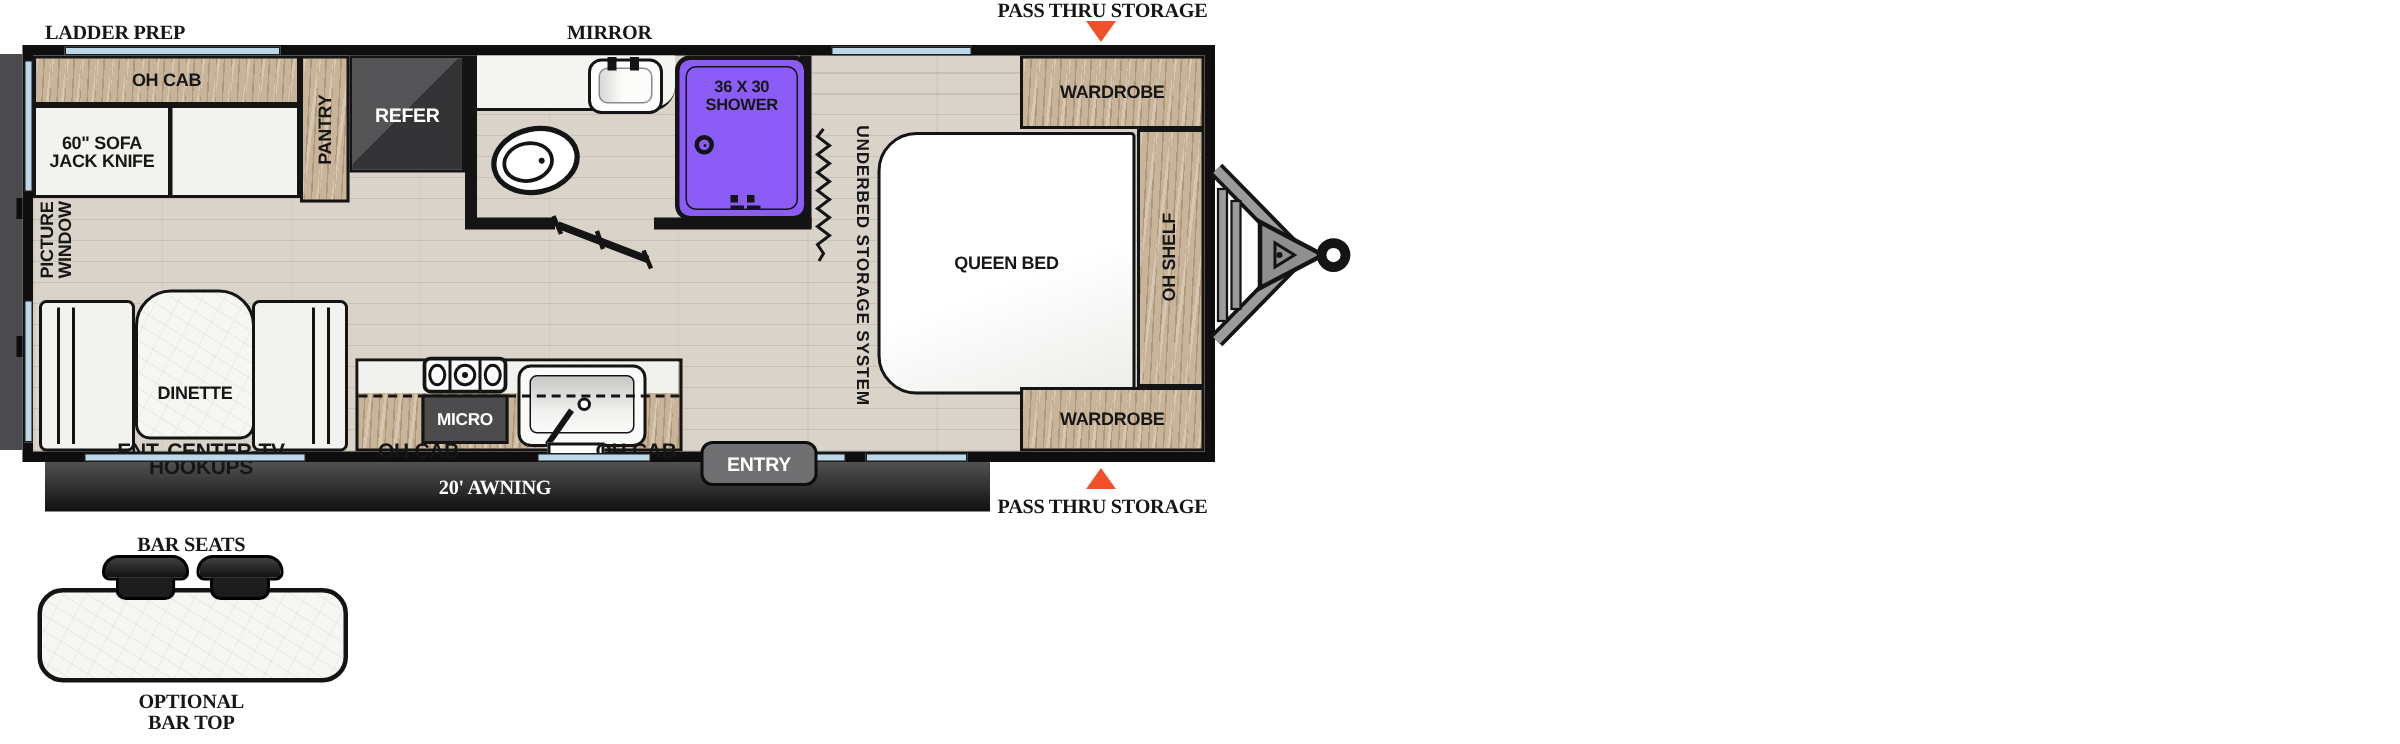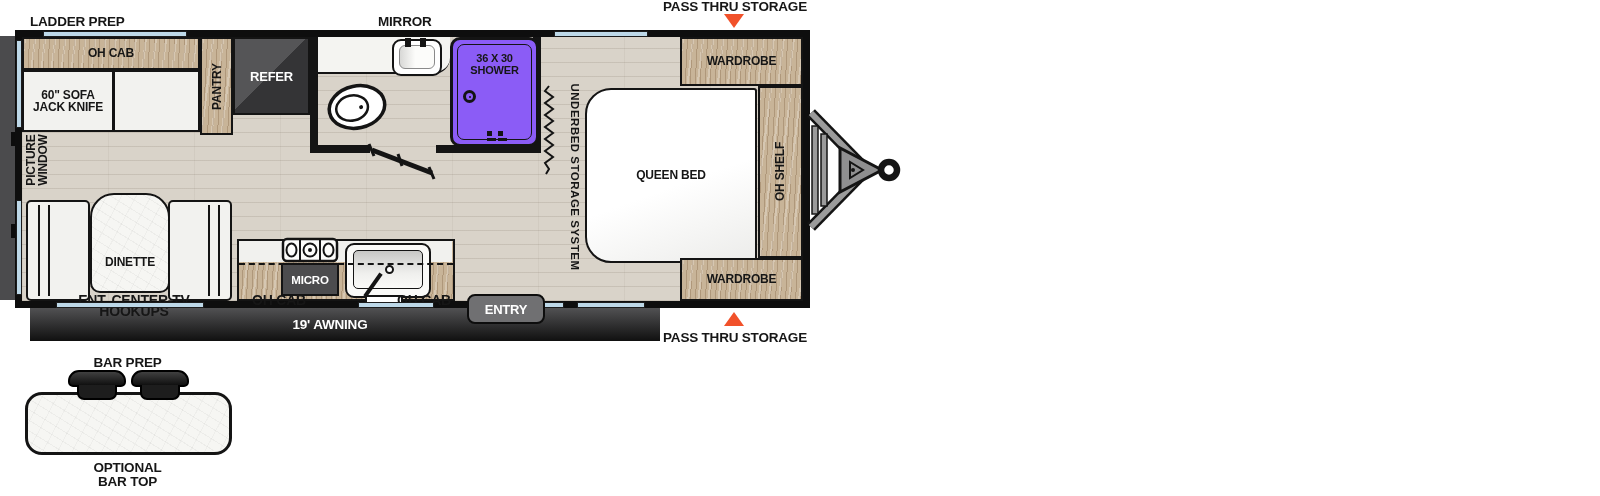--- a/index.html
+++ b/index.html
@@ -3,21 +3,21 @@
 <meta charset="utf-8">
 <style>
   html,body { margin:0; padding:0; background:#ffffff; }
   * { box-sizing:border-box; }
   .canvas {
     position:relative; width:1600px; height:496px; background:#ffffff;
     font-family:"Liberation Sans", sans-serif; font-weight:bold; color:#161616;
     overflow:hidden; letter-spacing:-0.2px;
   }
   .abs { position:absolute; }
-  .lbl { position:absolute; font-size:13.5px; line-height:14px; white-space:nowrap; }
+  .lbl { position:absolute; font-size:13.5px; line-height:14px; white-space:nowrap;font-family:Liberation Serif, serif; }
   .ctr { text-align:center; }
   .flexc { display:flex; align-items:center; justify-content:center; text-align:center; }
 
   
   .floor {
     background-color:#d9d3c9;
     background-image:
       repeating-linear-gradient(0deg, rgba(120,108,92,0.18) 0 1px, transparent 1px 14px),
       repeating-linear-gradient(90deg, rgba(120,108,92,0.08) 0 1px, transparent 1px 86px);
   }
@@ -54,21 +54,21 @@
 <div class="canvas">
 
   <div class="lbl" style="left:30px; top:15px;">LADDER PREP</div>
   <div class="lbl" style="left:378px; top:15px;">MIRROR</div>
   <div class="lbl ctr" style="left:660px; top:0px; width:150px;">PASS THRU STORAGE</div>
   <div class="tri" style="left:724px; top:14px; border-left:10px solid transparent; border-right:10px solid transparent; border-top:14px solid #f1512a;"></div>
   <div class="lbl ctr" style="left:660px; top:331px; width:150px;">PASS THRU STORAGE</div>
   <div class="tri" style="left:724px; top:312px; border-left:10px solid transparent; border-right:10px solid transparent; border-bottom:14px solid #f1512a;"></div>
 
   <div class="abs" style="left:30px; top:304px; width:630px; height:37px; background:linear-gradient(#59595b,#101010); z-index:0;"></div>
-  <div class="lbl ctr" style="left:30px; top:318px; width:600px; color:#ffffff; z-index:2;">19' AWNING</div>
+  <div class="lbl ctr" style="left:30px; top:318px; width:600px; color:#ffffff; z-index:2;">20' AWNING</div>
   <div class="abs flexc" style="left:467px; top:294px; width:78px; height:30px; background:#707072; border:2.5px solid #0d0d0d; border-radius:8px; color:#ffffff; font-size:13px; z-index:8;">ENTRY</div>
 
   <div class="abs" style="left:0px; top:36px; width:15px; height:264px; background:#4b4b4d; z-index:0;"></div>
   <div class="abs" style="left:11px; top:132px; width:9px; height:14px; background:#0d0d0d; z-index:0;"></div>
   <div class="abs" style="left:11px; top:224px; width:9px; height:14px; background:#0d0d0d; z-index:0;"></div>
 
   <div class="abs floor" style="left:15px; top:30px; width:795px; height:278px; border:7px solid #0e0e0e; z-index:1;"></div>
 
   <div class="abs wood furn flexc room-lbl" style="left:22px; top:37px; width:178px; height:33px; z-index:2;">
     <span>OH CAB</span>
@@ -202,21 +202,21 @@
       <line x1="811" y1="227" x2="860" y2="177" stroke="#9b9b9b" stroke-width="6"></line>
       <rect x="812" y="126" width="6" height="88" fill="#9b9b9b" stroke="#141414" stroke-width="1.5"></rect>
       <rect x="821" y="134" width="6" height="72" fill="#9b9b9b" stroke="#141414" stroke-width="1.5"></rect>
       <polygon points="840,148 840,192 882,170" fill="#8f8f90" stroke="#141414" stroke-width="3"></polygon>
       <polygon points="850,162 850,178 863,170" fill="none" stroke="#141414" stroke-width="2"></polygon>
       <circle cx="853" cy="170" r="2" fill="#141414"></circle>
       <circle cx="889" cy="170" r="8" fill="#ffffff" stroke="#141414" stroke-width="6.5"></circle>
     </g>
   </svg>
 
-  <div class="lbl ctr" style="left:55px; top:356px; width:145px;">BAR PREP</div>
+  <div class="lbl ctr" style="left:55px; top:356px; width:145px;">BAR SEATS</div>
   <div class="stool" style="left:68px; top:370px;">
     <div class="cushion"></div>
     <div class="base"></div>
   </div>
   <div class="stool" style="left:131px; top:370px;">
     <div class="cushion"></div>
     <div class="base"></div>
   </div>
   <div class="abs marble" style="left:25px; top:392px; width:207px; height:63px; border:3px solid #141414; border-radius:17px; z-index:6;"></div>
   <div class="lbl ctr" style="left:55px; top:461px; width:145px; line-height:13.5px;">

